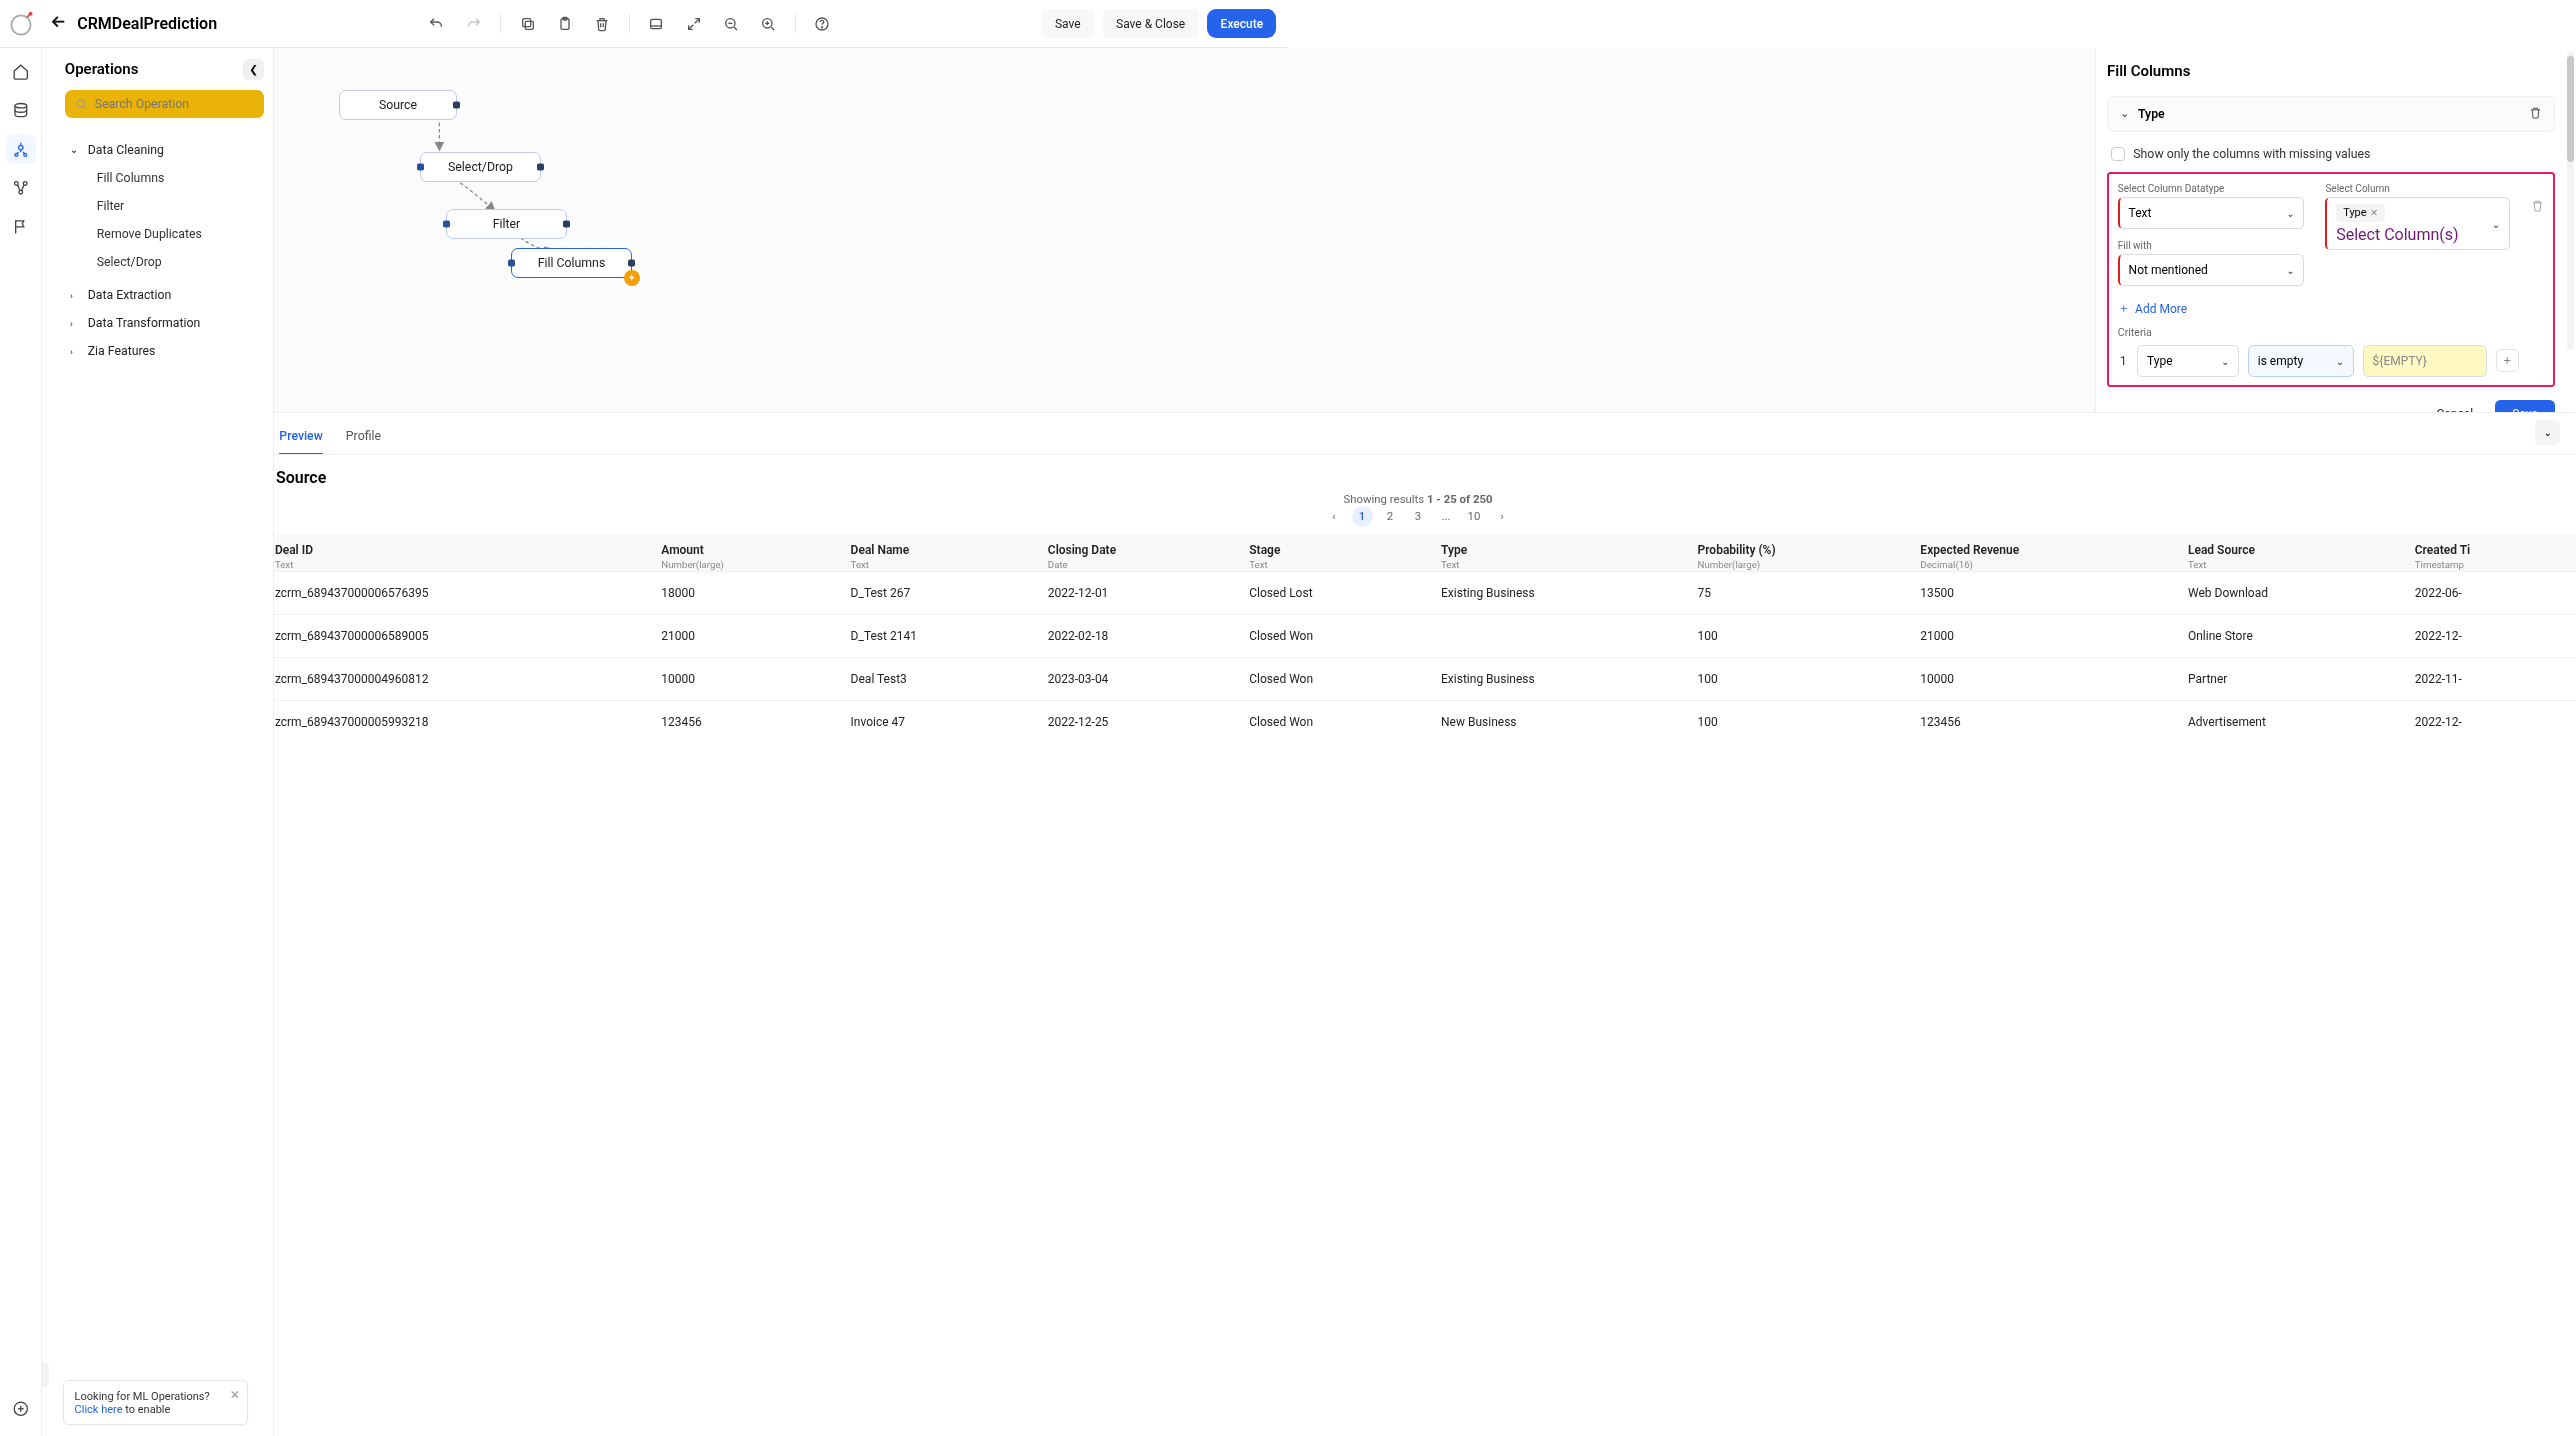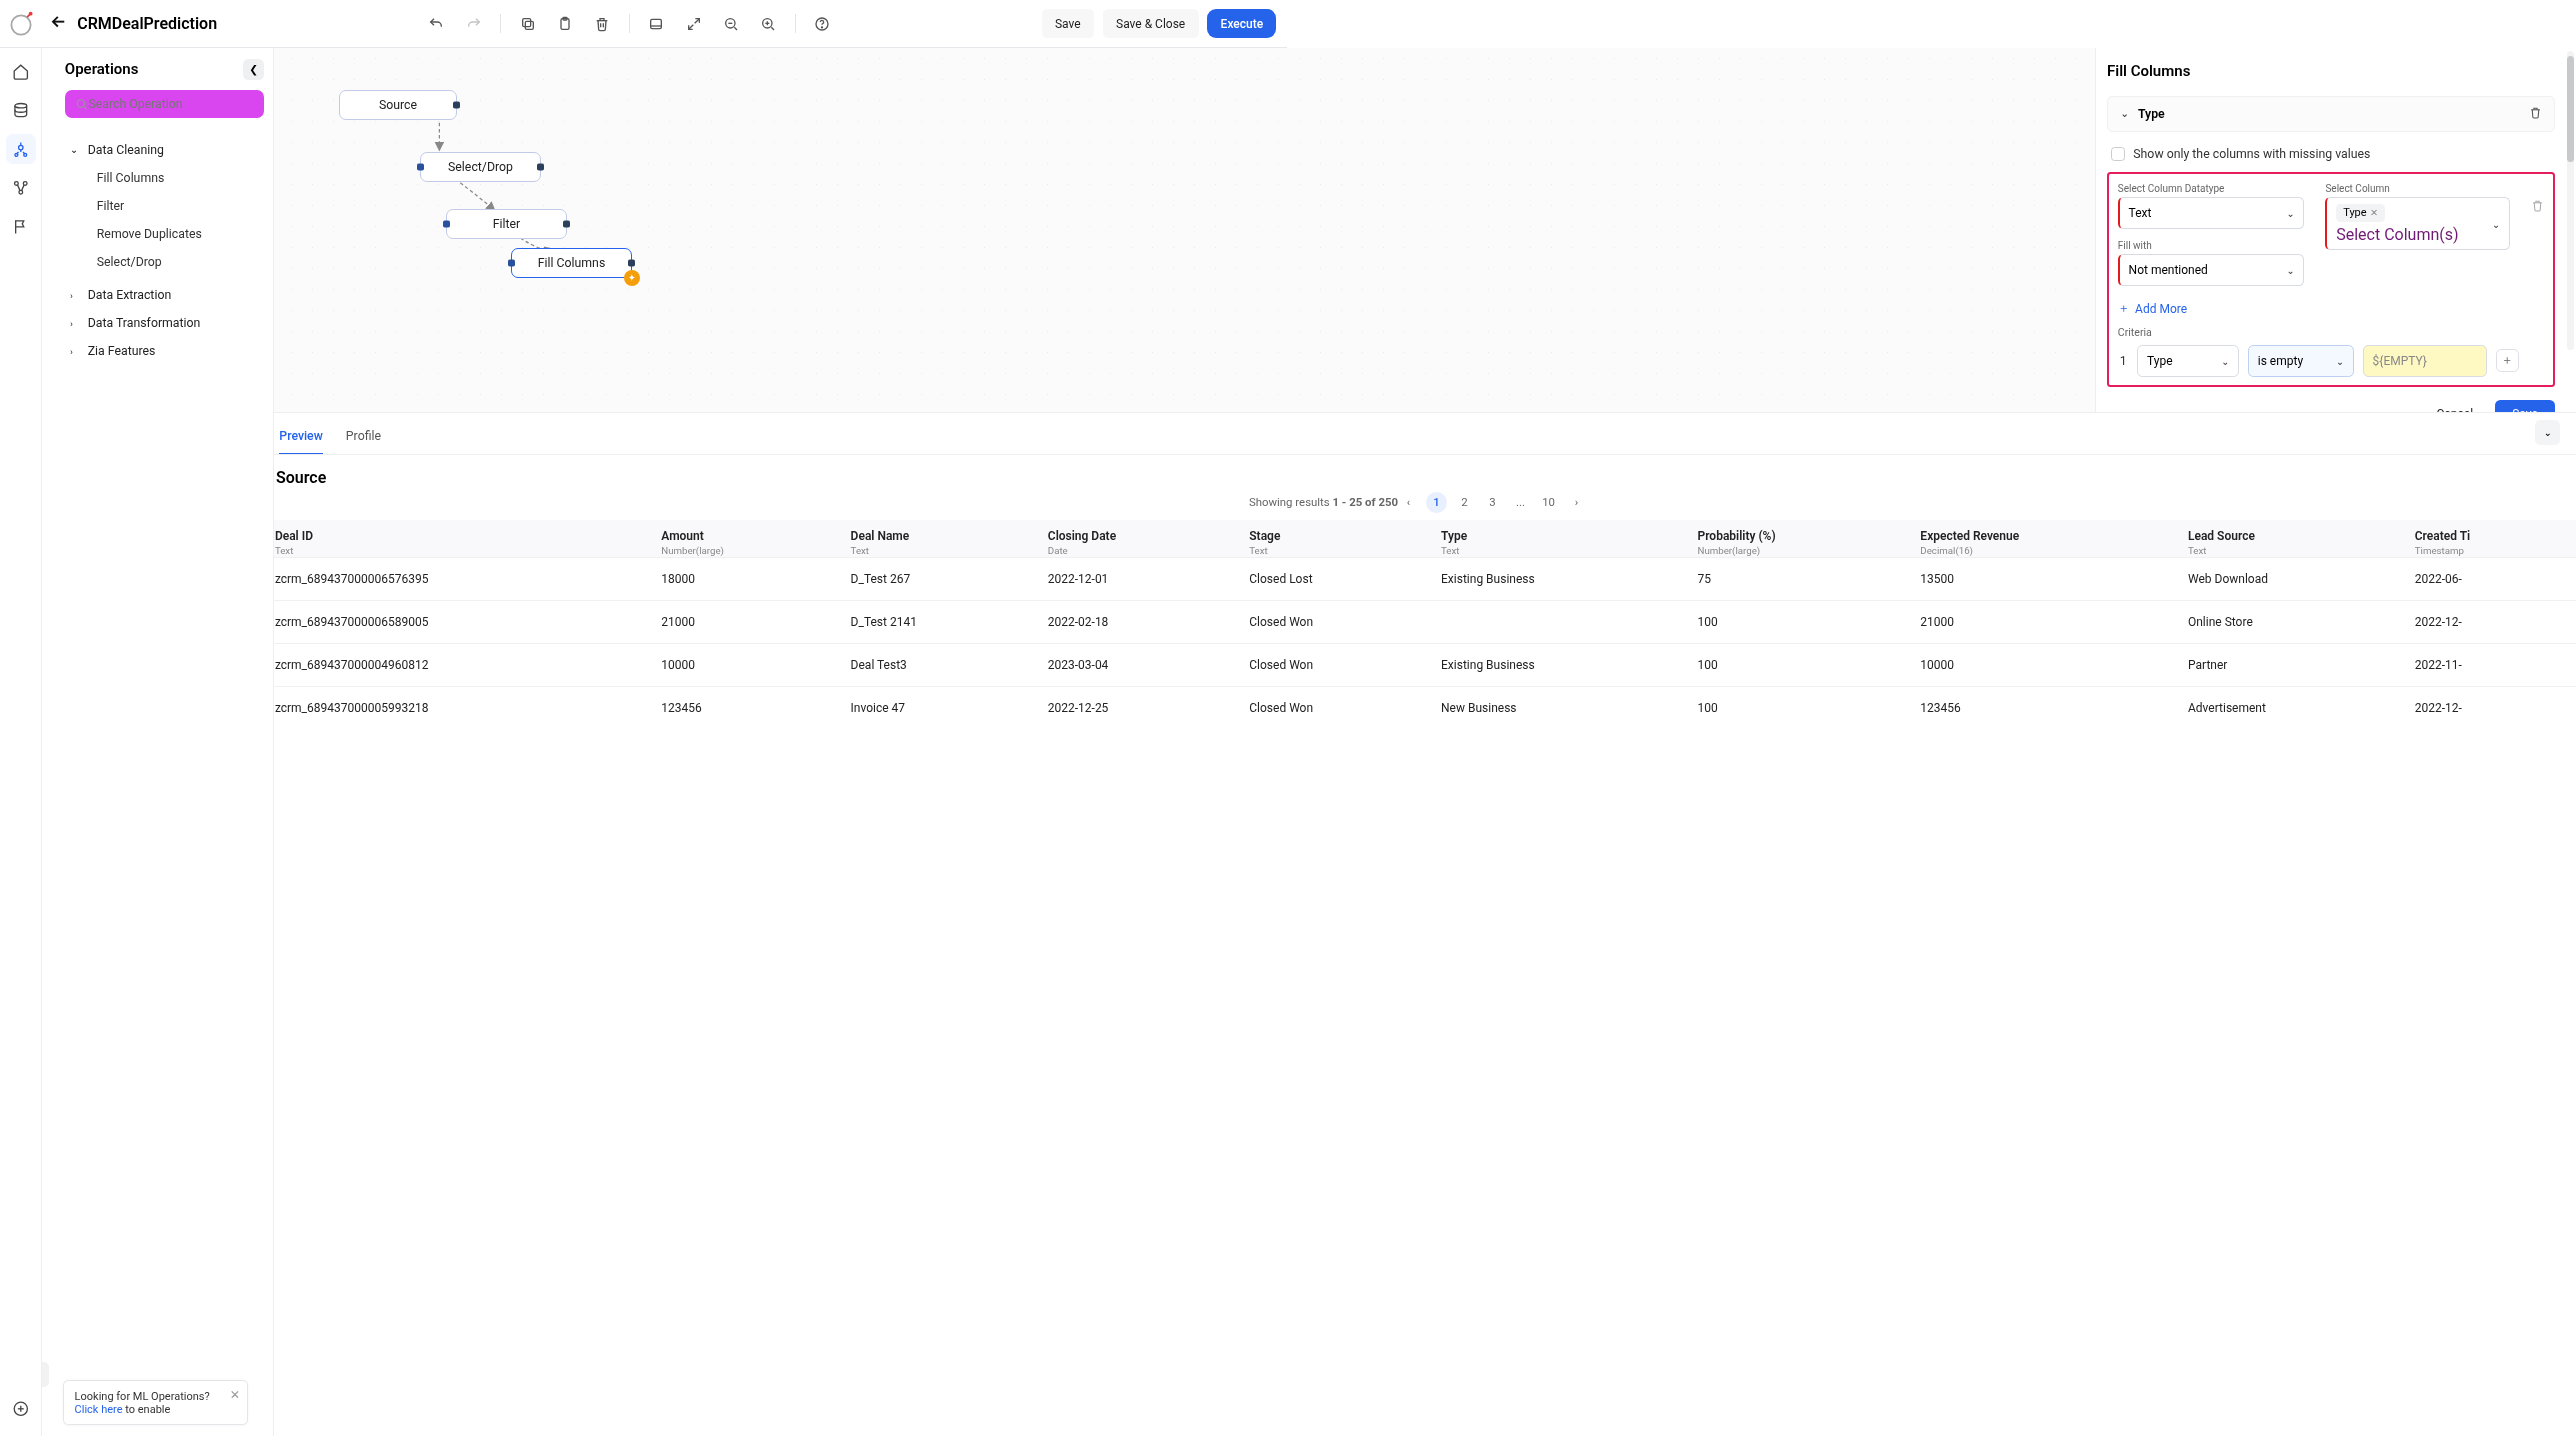--- a/index.html
+++ b/index.html
@@ -28,21 +28,21 @@
   .rail-add { margin-bottom:12.3px; }
   .rail-expand { position:absolute; left:24.6px; bottom:49px; width:24.6px; height:24.6px; background:#f2f2f2; border-radius:5.3px; display:flex; align-items:center; justify-content:center; font-size:10.6px; cursor:pointer; }
 
   .brand { position:absolute; top:10.6px; left:7px; width:28px; height:28px; }
 
   
   .sidebar { position:absolute; top:48px; left:56px; width:218px; bottom:0; border-right:0.9px solid #eee; padding:10.6px 8.8px; background:#fff; z-index:4;}
   .sidebar-header { display:flex; align-items:center; justify-content:space-between; margin-bottom:10.6px; }
   .sidebar-title { font-size:15px; font-weight:600; }
   .collapse-btn { background:#eef0f2; border-radius:5.3px; width:21px; height:21px; display:flex; align-items:center; justify-content:center; cursor:pointer; font-size:10.6px;}
-  .search-box { background:#d946ef; border-radius:7px; display:flex; align-items:center; padding:7px 10.6px; margin-bottom:12.3px; }
+  .search-box { background:#eab308; border-radius:7px; display:flex; align-items:center; padding:7px 10.6px; gap:7px; margin-bottom:12.3px; }
   .search-box input { border:none; background:transparent; outline:none; font-size:12.3px; width:100%; color:#333; }
   .tree-group { padding:5.3px 0; }
   .tree-hdr { display:flex; align-items:center; gap:5.3px; font-size:12.3px; padding:7px 5.3px; cursor:pointer; color:#222;}
   .tree-hdr .chev { width:12.3px; display:inline-block; font-size:9.7px; }
   .tree-item { font-size:12.3px; padding:7px 5.3px 7px 32px; cursor:pointer; color:#333; border-radius:5.3px; }
 
   .ml-tip { position:absolute; left:63px; bottom:10.6px; width:185px; background:#fff; border:0.9px solid #e3e5e8; border-radius:5.3px; padding:8.8px 10.6px; font-size:11px; color:#333; box-shadow: 0 0.9px 2.6px rgba(0,0,0,0.04); z-index:10;}
   .ml-tip .close { position:absolute; right:7px; top:7px; color:#999; cursor:pointer; font-size:12.3px;}
   .ml-tip a { color:#2563eb; text-decoration: none; }
 
@@ -95,21 +95,21 @@
   .btn.cancel { color:#222; }
   .btn.save2 { background:#2563eb; color:#fff; padding:6.2px 16px;}
 
   
   .bottom-panel { position:absolute; top:412px; left:260px; right:0; bottom:0; border-top:0.9px solid #eceef0; background:#fff; overflow:hidden;}
   .tabs { display:flex; align-items:center; gap:23px; padding:8.8px 19.3px 0 19.3px; border-bottom:0.9px solid #eee; position:relative;}
   .tab { padding:7px 0 10.6px 0; font-size:12.3px; color:#555; cursor:pointer;text-align:center; }
   .tab.active { color:#2563eb; border-bottom:1.8px solid #2563eb; font-weight:500;}
   .expand-dd { position:absolute; right:16px; top:7px; width:24.6px; height:24.6px; border-radius:5.3px; background:#f3f4f6; display:flex; align-items:center; justify-content:center; font-size:9.7px; cursor:pointer;}
   .src-hdr { font-size:16px; font-weight:600; padding:12.3px 16px 5.3px 16px; }
-  .meta-row { display:flex; align-items:center; justify-content:center; padding:0 16px 7px 16px; font-size:11.4px; color:#666;}
+  .meta-row { display:flex; align-items:center; justify-content:flex-start; padding:0 16px 7px 16px; font-size:11.4px; color:#666;flex-direction:column;}
   .pager { display:flex; align-items:center; gap:7px; }
   .page { width:21px; height:21px; display:flex; align-items:center; justify-content:center; font-size:11.4px; border-radius:50%; cursor:pointer; }
   .page.cur { background:#e8effe; color:#2563eb; font-weight:500;}
   .table-wrap { overflow-x:auto; padding-left:2.6px; }
   table.data { border-collapse:collapse; width:100%; min-width:1090px; }
   table.data thead th { text-align:left; font-size:12px; font-weight:600; padding:8.8px 12.3px 1.8px 12.3px; background:#f9f9fb; color:#222;}
   table.data thead th .type { display:block; font-size:9.7px; font-weight:400; color:#888; margin-top:1.8px; }
   table.data tbody td { text-align:left; font-size:12px; padding:14px 12.3px; border-top:0.9px solid #f0f0f0; color:#222; white-space:nowrap;}
 
   .scrollbar-right { position:absolute; right:1.8px; top:51px; width:7px; height:299px; background:#f3f3f3; border-radius:3.5px; }

